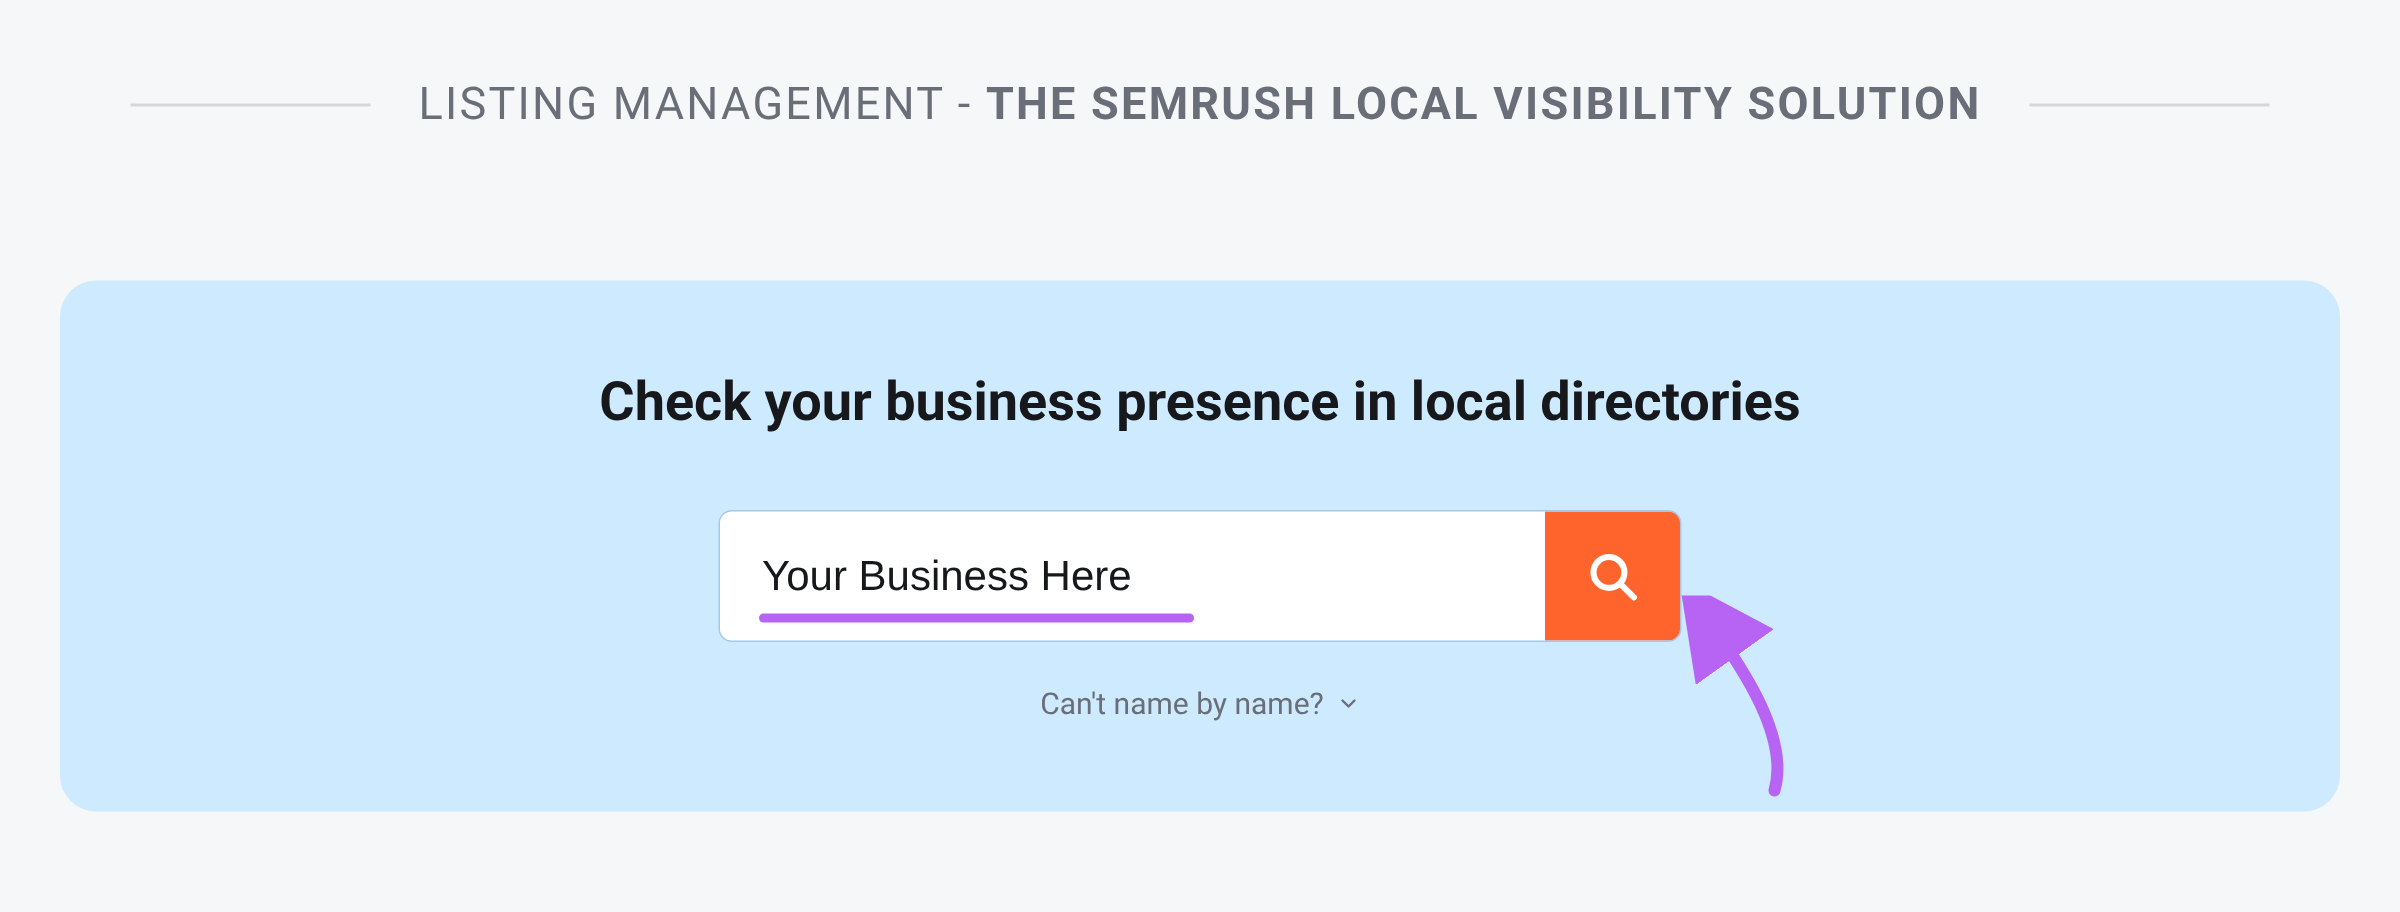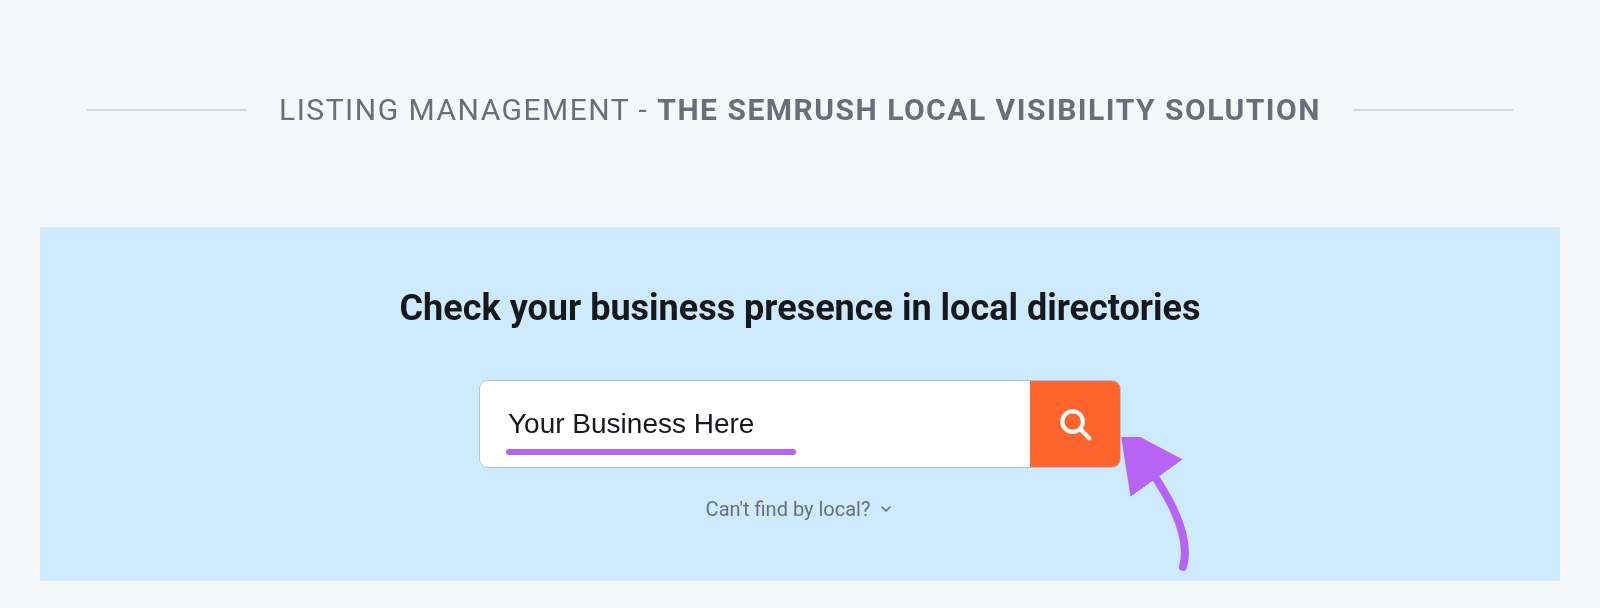--- a/index.html
+++ b/index.html
@@ -9,42 +9,41 @@
     font-family: -apple-system, BlinkMacSystemFont, "Segoe UI", Roboto, "Helvetica Neue", Arial, sans-serif;
     color: #1a1a1a;
   }
 
   .header-row {
     display: flex;
     align-items: center;
     justify-content: center;
     gap: 32px;
     padding-top: 52px;
-    margin-top: 40px;
   }
   .header-line {
     flex: 1;
     height: 2px;
     background: #d5d7db;
     max-width: 160px;
   }
   .header-text {
     font-size: 30px;
     letter-spacing: 1.5px;
     text-transform: uppercase;
     color: #6a6e78;
     white-space: nowrap;
   }
   .header-text .light { font-weight: 400; }
   .header-text .bold  { font-weight: 700; }
 
   .panel {
     margin: 100px 40px 40px 40px;
     background: #cdeafe;
-    border-radius: 2px;
+    border-radius: 24px;
     padding: 60px 40px 60px 40px;
     display: flex;
     flex-direction: column;
     align-items: center;
     position: relative;
   }
 
   .panel-heading {
     font-size: 36px;
     font-weight: 700;
@@ -129,21 +128,21 @@
           <circle cx="10.5" cy="10.5" r="6.5"></circle>
           <line x1="21" y1="21" x2="15.2" y2="15.2"></line>
         </svg>
       </span>
     </button>
 
     <div class="underline-highlight" style="left:26px; bottom:12px; width:290px;"></div>
   </div>
 
   <div class="hint-row">
-    <span>Can't find by local?</span>
+    <span>Can't name by name?</span>
     <span>
       <svg width="16" height="16" viewBox="0 0 24 24" fill="none" stroke="#6a6e78" stroke-width="2.4" stroke-linecap="round" stroke-linejoin="round">
         <polyline points="6 9 12 15 18 9"></polyline>
       </svg>
     </span>
   </div>
 
   <div class="arrow-annotation" style="left:1068px; top:210px; width:120px; height:140px;">
     <svg width="120" height="140" viewBox="0 0 120 140">
       <defs>

